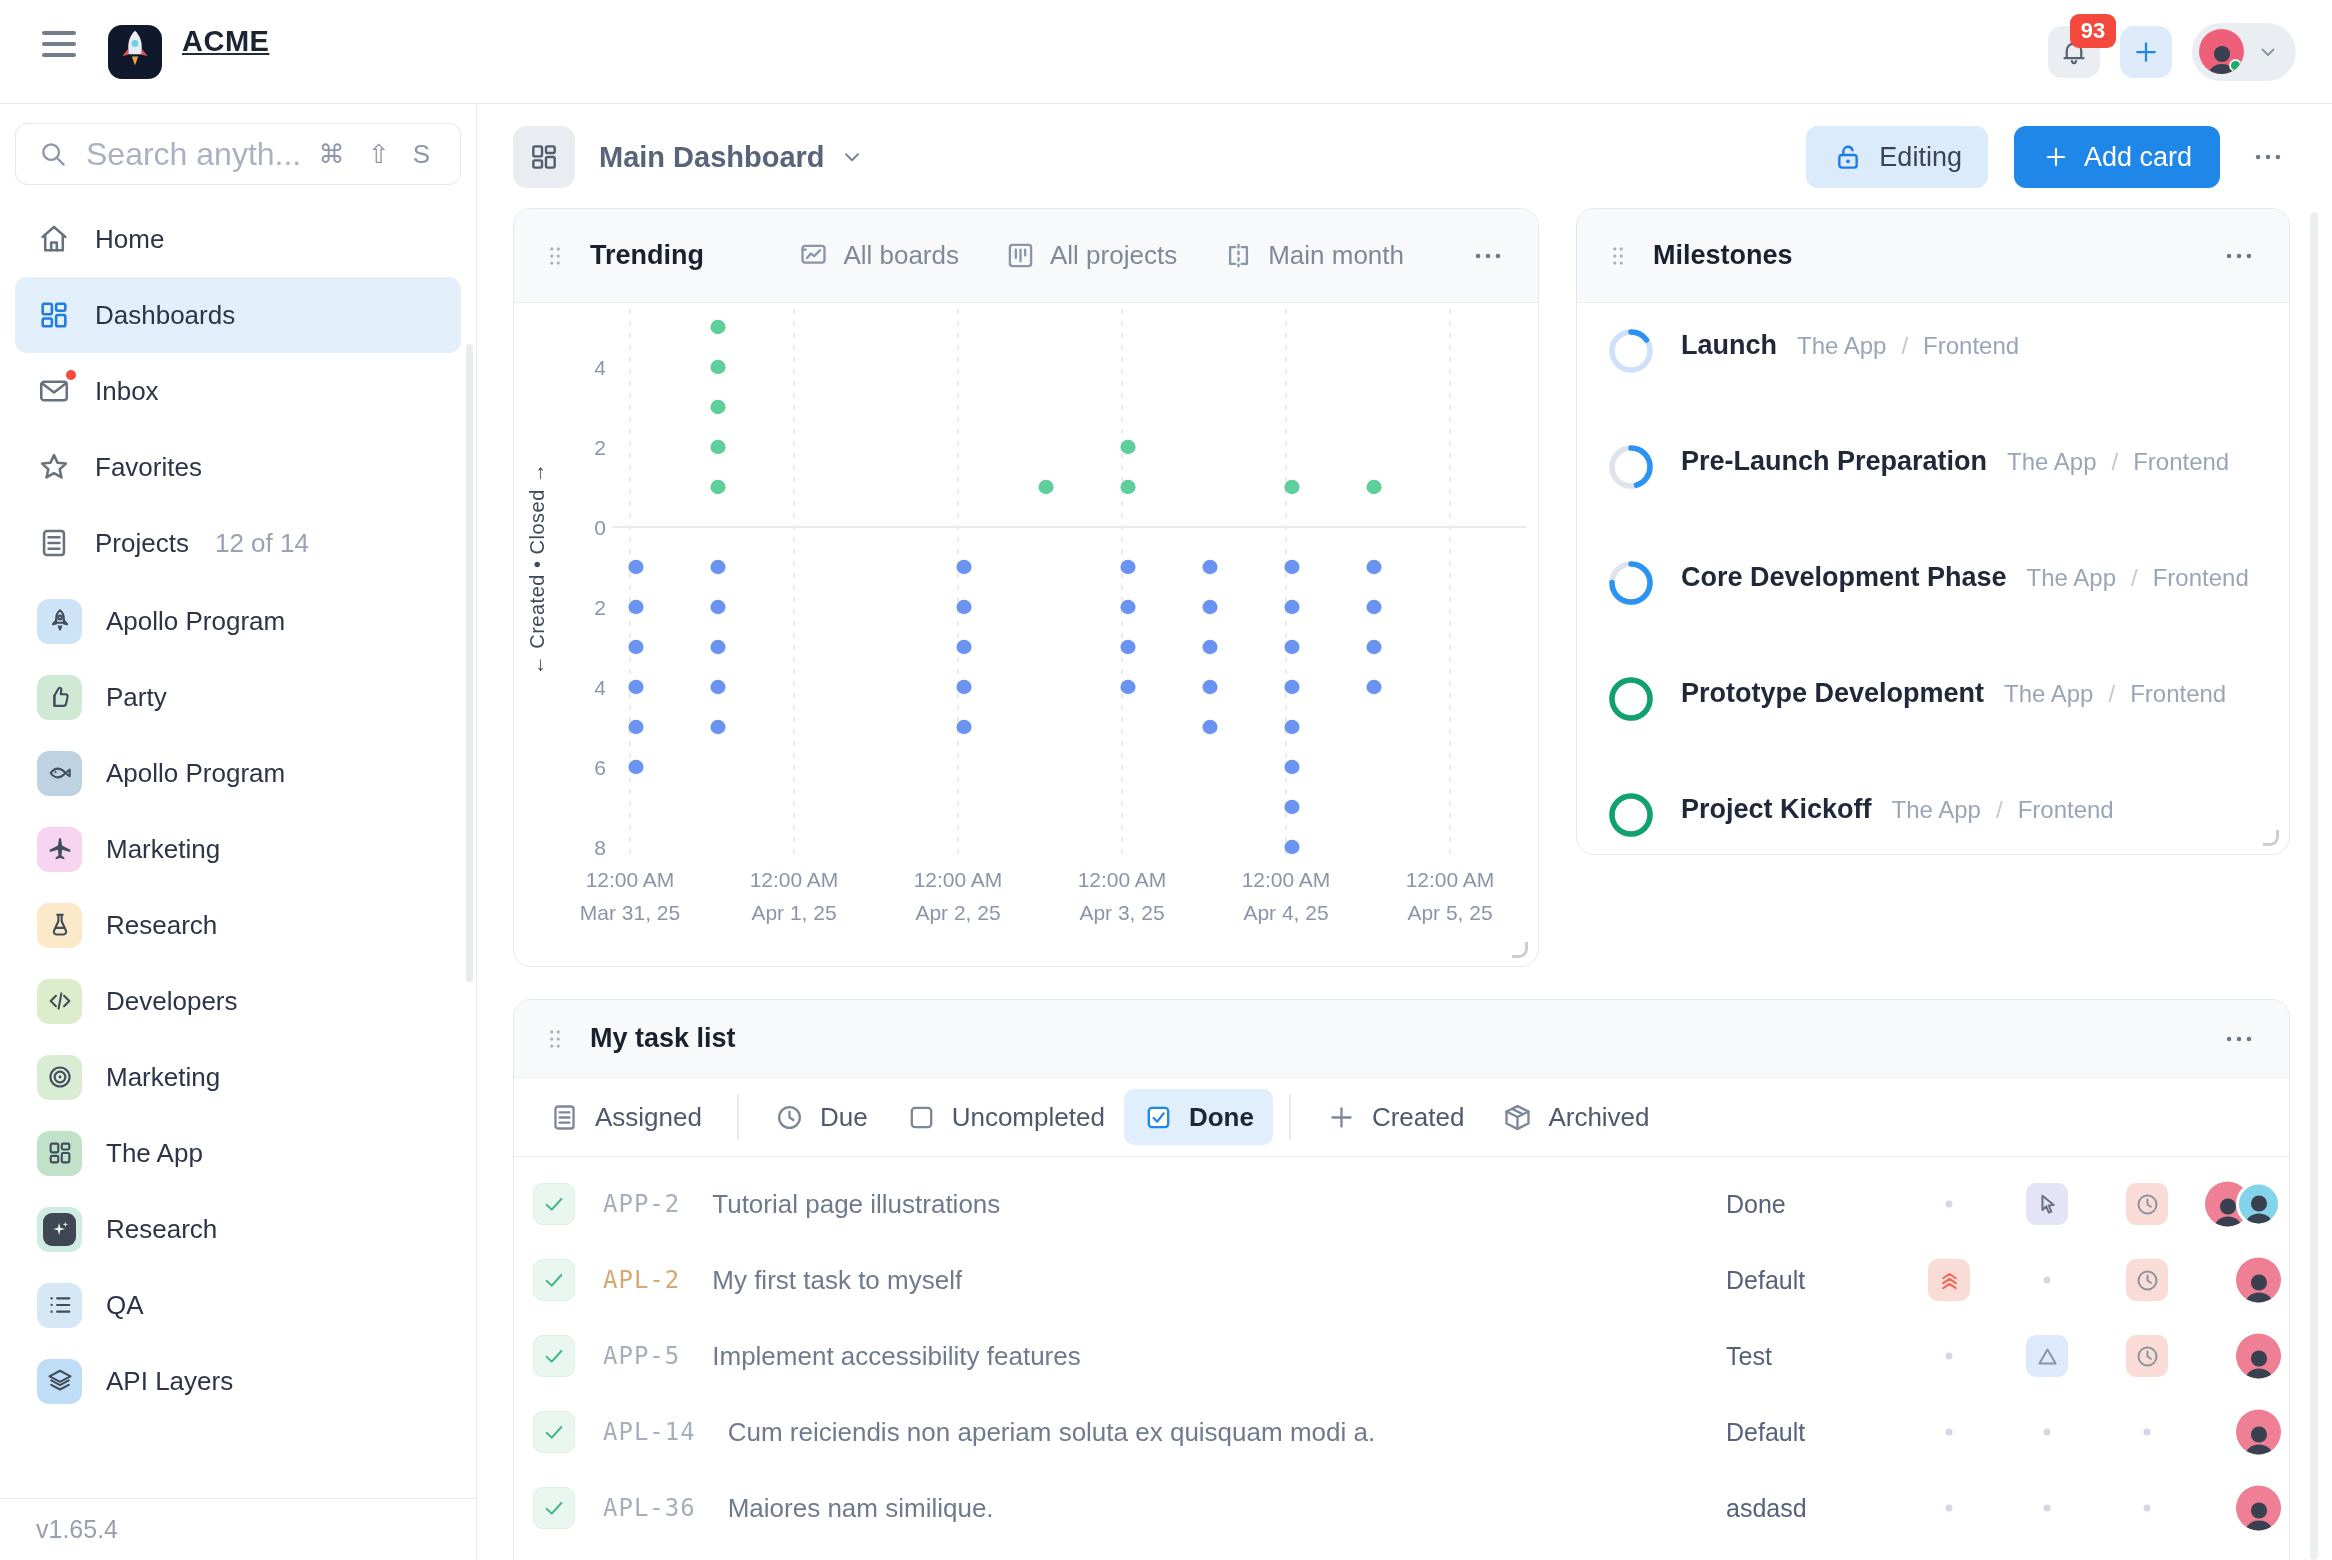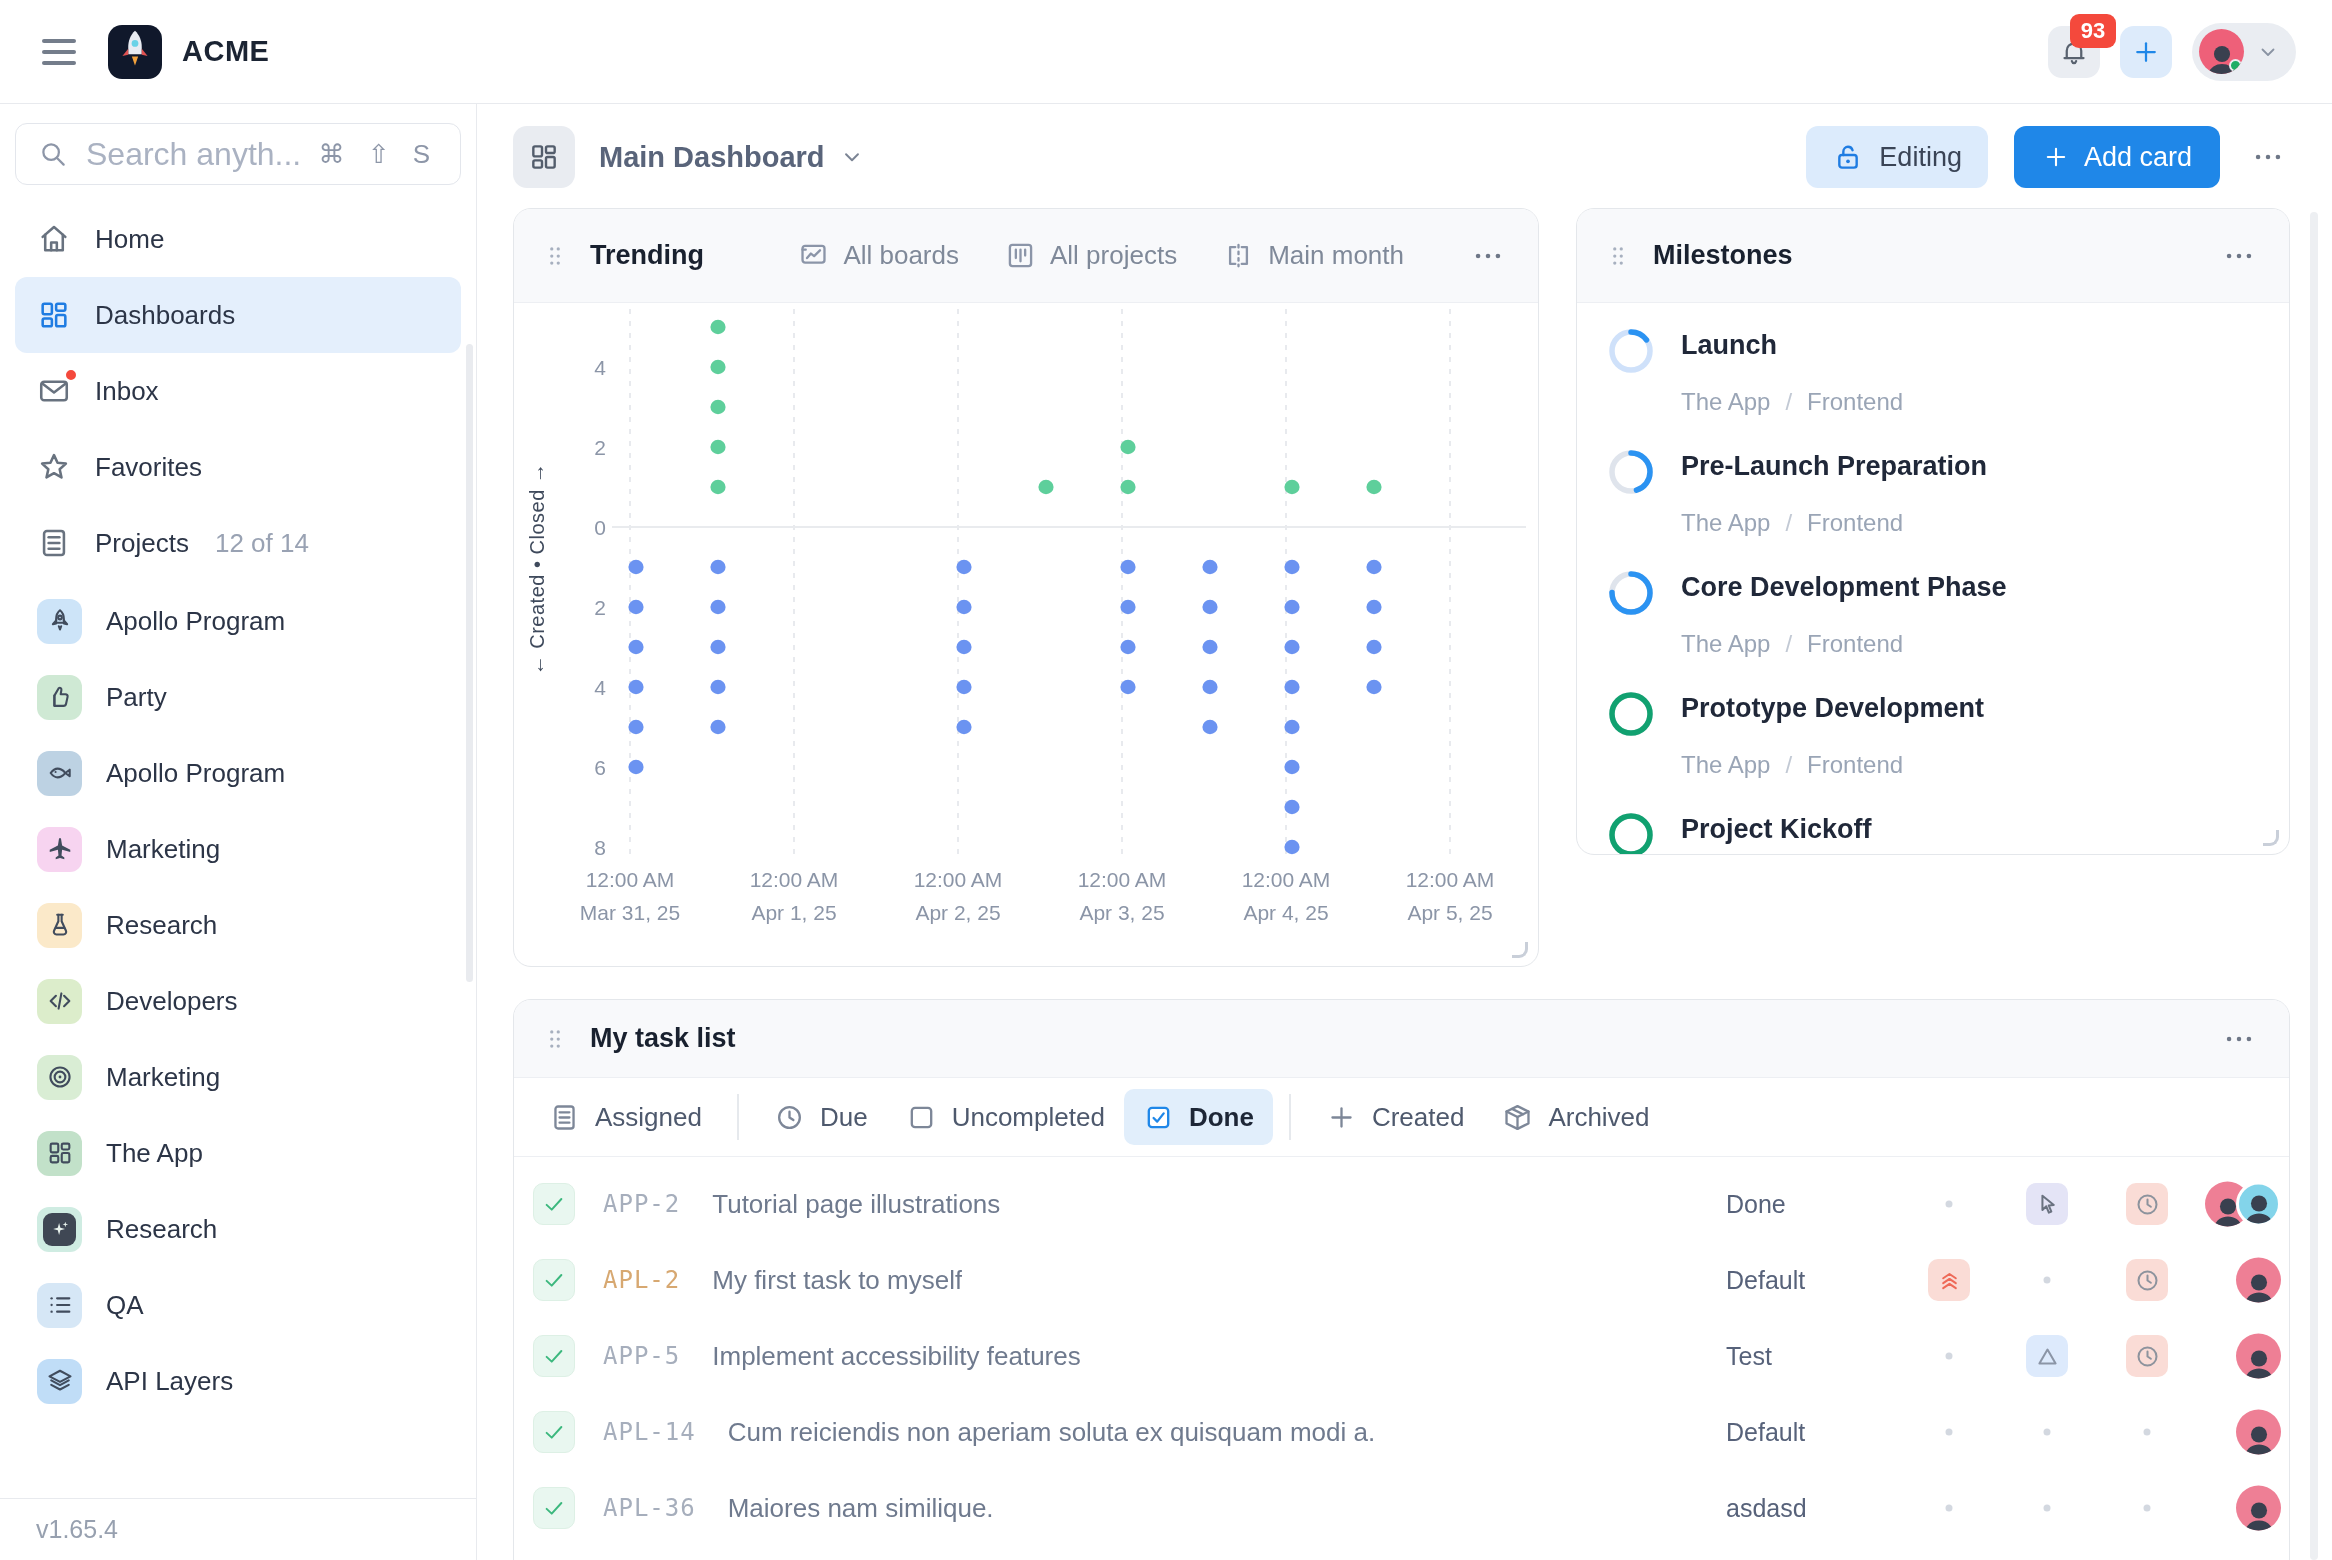--- a/index.html
+++ b/index.html
@@ -1,21 +1,21 @@
 <!DOCTYPE html>
 <html><head>
 <meta charset="utf-8">
 <style>
   * { margin:0; padding:0; box-sizing:border-box; }
   html,body { width:2332px; height:1560px; overflow:hidden; background:#fff;
     font-family:"Liberation Sans","DejaVu Sans",sans-serif; color:#232b3a; }
 
   
   .topbar{height:104px;display:flex;align-items:center;padding:0 36px;border-bottom:1px solid #e8eaee;background:#fff;}
-  .tb-left{display:flex;align-items:center;}
+  .tb-left{display:flex;align-items:flex-start;text-decoration:underline;}
   .hamburger{background:none;border:none;display:flex;flex-direction:column;gap:7px;cursor:pointer;padding:6px;}
   .hamburger span{display:block;width:34px;height:4px;border-radius:2px;background:#747d8b;}
   .logo-tile{width:54px;height:54px;border-radius:14px;background:#10182b;display:flex;align-items:center;justify-content:center;margin-left:26px;}
   .logo-tile svg{width:34px;height:34px;}
   .brand{font-size:29px;font-weight:700;color:#1b2433;margin-left:20px;letter-spacing:.5px;}
   .tb-right{margin-left:auto;display:flex;align-items:center;gap:20px;}
   .icon-btn{position:relative;width:52px;height:52px;border:none;border-radius:14px;background:#eaedf2;display:flex;align-items:center;justify-content:center;cursor:pointer;}
   .icon-btn .i{width:30px;height:30px;color:#59626f;display:flex;}
   .icon-btn.plus{background:#ddebfb;}
   .icon-btn.plus .i{color:#1f87e8;}
@@ -80,21 +80,21 @@
   .resize-corner{position:absolute;right:10px;bottom:8px;width:16px;height:16px;border-right:3px solid #c9cfd9;border-bottom:3px solid #c9cfd9;border-bottom-right-radius:9px;}
 
   
   .chart-wrap{width:1023px;height:660px;}
   .chart-wrap text{font-family:"Liberation Sans","DejaVu Sans",sans-serif;}
 
   
   .ms-list{padding:8px 30px 0;}
   .ms-item{display:flex;gap:26px;align-items:flex-start;padding:16px 0;min-height:116px;}
   .ms-ring{width:48px;height:48px;flex:none;cursor:pointer;}
-  .ms-text{display:flex;flex-direction:column;gap:27px;padding-top:3px;}
+  .ms-text{display:flex;gap:20px;padding-top:3px;}
   .ms-title{font-size:27px;color:#202839;font-weight:600;cursor:pointer;}
   .ms-path{font-size:24px;color:#9aa5b6;display:flex;gap:15px;align-items:center;}
   .ms-sep{color:#c2c9d4;}
 
   
   .task-card{width:1777px;height:600px;margin-top:32px;}
   .task-header{height:77px;background:#f8f9fb;display:flex;align-items:center;gap:22px;padding:0 28px;}
   .filter-bar{height:80px;display:flex;align-items:center;padding:0 16px;border-top:1px solid #edeff3;border-bottom:1px solid #edeff3;}
   .task-chip{display:flex;align-items:center;gap:15px;height:56px;padding:0 19px;border-radius:10px;font-size:26px;color:#4e596d;cursor:pointer;background:none;border:none;font-family:inherit;}
   .task-chip .i{width:31px;height:31px;color:#7d8798;display:flex;}

